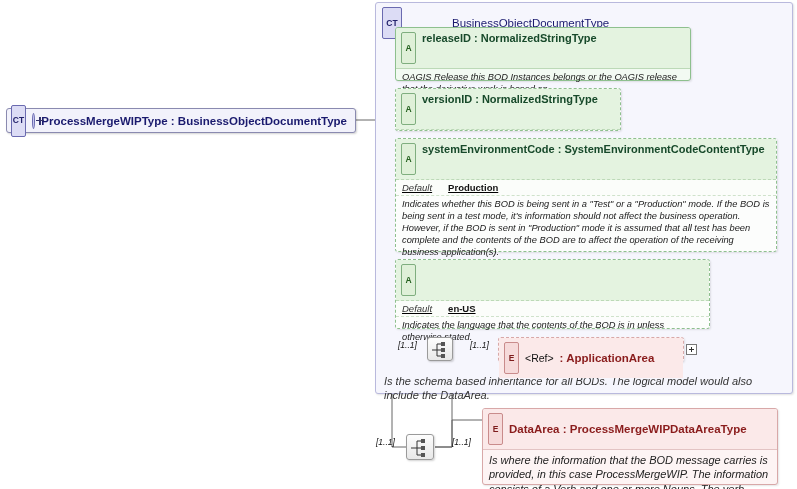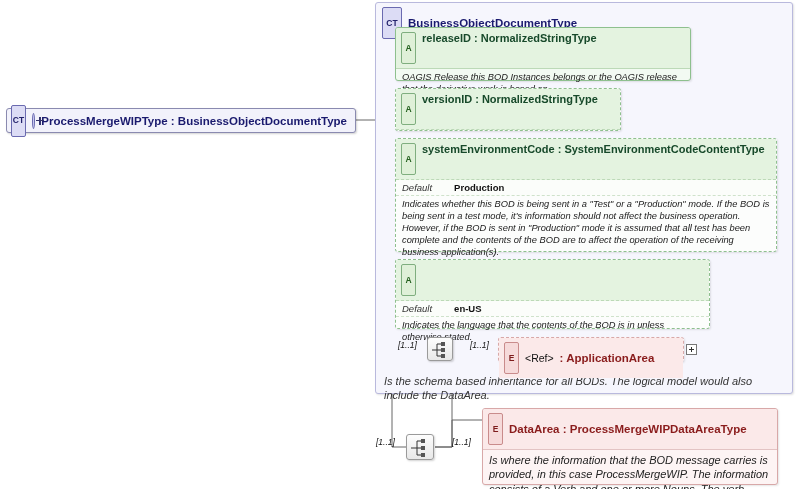--- a/index.html
+++ b/index.html
@@ -63,23 +63,24 @@
     box-shadow: 1px 1px 2px rgba(0,0,0,0.12);
   }
   .ct-header {
     display: flex;
     align-items: center;
     gap: 6px;
     padding: 4px 6px 2px 6px;
   }
   .ct-header-title {
     font-size: 11.5px;
-    font-weight: bold;
+    font-weight: normal;
     color: #1a1a6e;
     white-space: nowrap;
+    margin-left: 44px;
   }
   .ct-footer-note {
     position: absolute;
     left: 8px;
     right: 8px;
     font-style: italic;
     font-size: 11px;
     color: #333;
     line-height: 1.25;
   }
@@ -110,24 +111,25 @@
   }
   .attr-title {
     font-size: 11px;
     font-weight: bold;
     color: #17492a;
     line-height: 1.2;
   }
   .attr-default {
     display: flex;
     align-items: center;
-    gap: 22px;
+    gap: 16px;
     padding: 2px 6px 2px 6px;
     border-bottom: 1px solid #cfe2cb;
     background: #fbfdfa;
+    text-decoration: underline;
   }
   .attr-box.dashed .attr-default {
     border-bottom: 1px dashed #cfe2cb;
   }
   .attr-default-label {
     font-style: italic;
     font-size: 9.5px;
     color: #333;
   }
   .attr-default-value {

